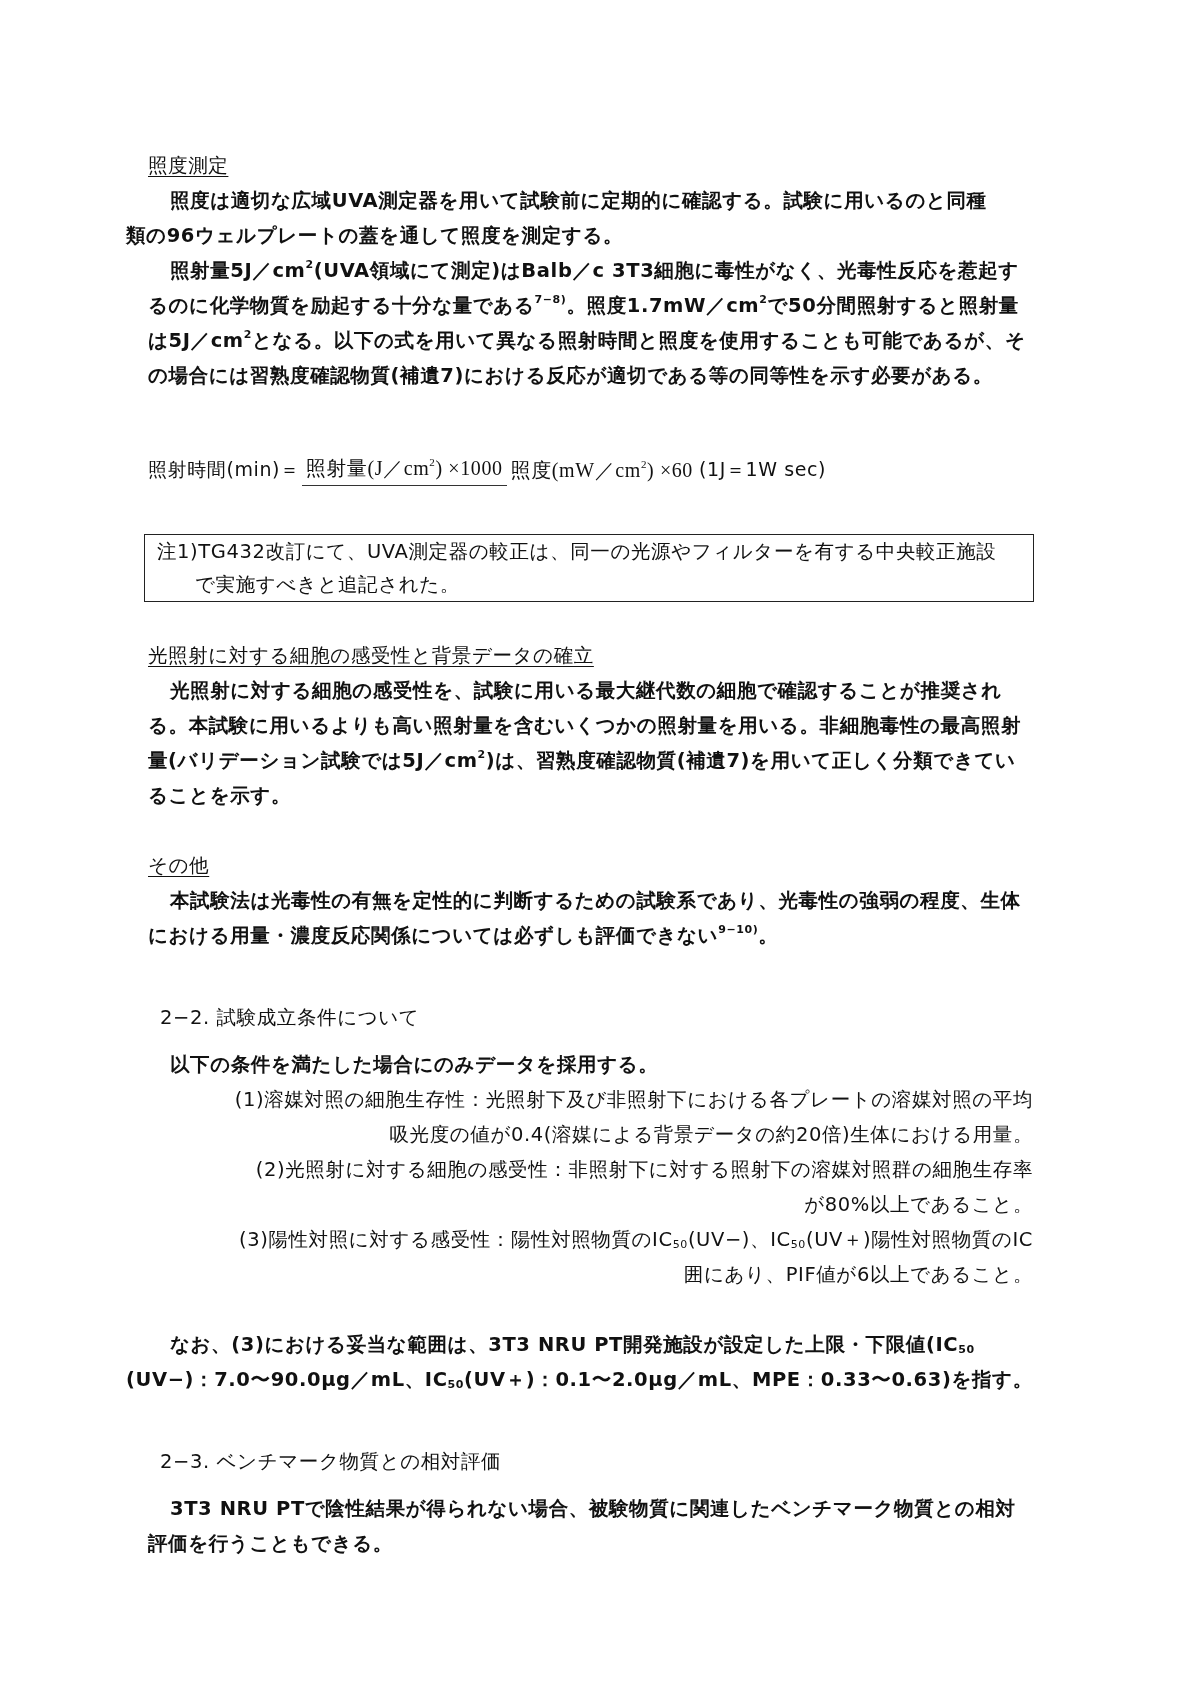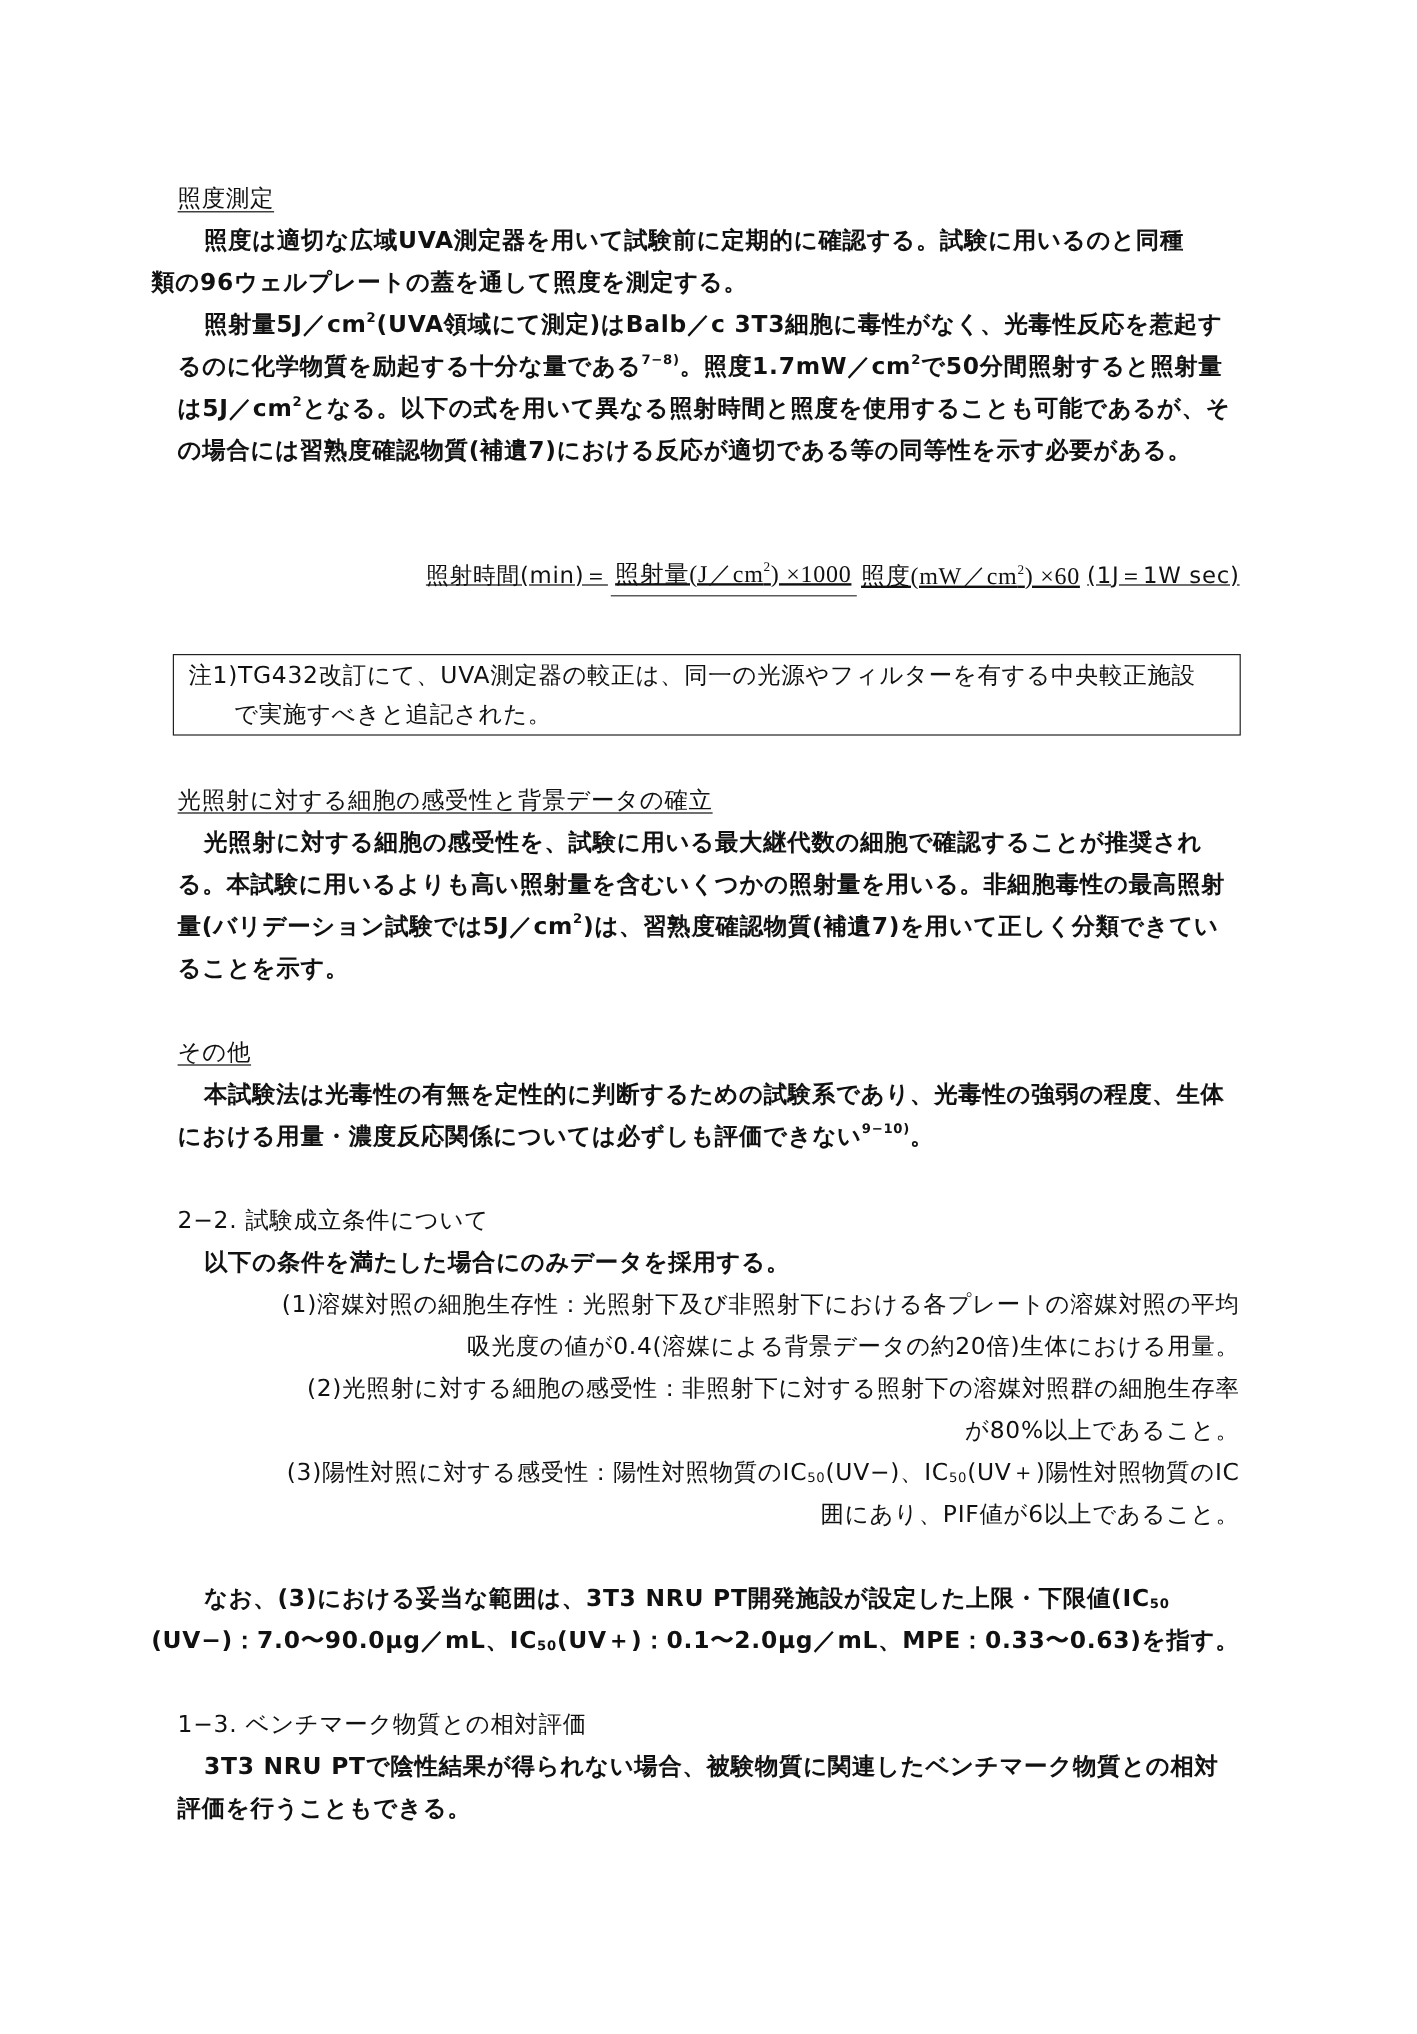--- a/index.html
+++ b/index.html
@@ -6,30 +6,29 @@
   body {
     width: 1181px; height: 1695px; position: relative; overflow: hidden;
     font-family: "DejaVu Sans", "Liberation Sans", sans-serif;
     color: #111111;
   }
   .page {
     position: absolute; left: 148px; top: 148px; width: 885px;
     font-size: 19.5px; line-height: 35px; letter-spacing: 0.6px;
   }
   .heading-u { text-decoration: underline; text-underline-offset: 4px; margin: 0; }
-  .heading { margin: 0; }
+  .heading { margin: 12px; }
   .para { margin: 0; text-indent: 22px; font-weight: bold; }
   .blank { height: 35px; }
   sup { font-size: 11px; line-height: 0; vertical-align: 9px; }
   sub { font-size: 11px; line-height: 0; vertical-align: -2px; }
   .formula-wrap {
-    display: flex; align-items: center; justify-content: flex-end;
-    margin-top: 52px; margin-bottom: 30px; height: 70px;
+    display: flex; align-items: center; justify-content: flex-start;
+    margin-top: 41px; margin-bottom: 30px; height: 70px;
     font-size: 19px;
-    text-decoration: underline;
   }
   .frac { display: inline-flex; flex-direction: row; align-items: center; margin: 0 2px; font-family: "Liberation Serif", "DejaVu Serif", serif; font-size: 20px; }
   .frac .num { padding: 0 4px 2px 4px; border-bottom: 1.5px solid #333; line-height: 30px; }
   .frac .den { padding: 2px 4px 0 4px; line-height: 30px; }
   .note-box {
     border: 1.5px solid #222; padding: 0 8px 0 12px; margin-left: -4px; width: 868px;
     line-height: 33px; margin-bottom: 36px;
   }
   .note-box .line2 { padding-left: 38px; }
   .list-item { margin: 0; padding-left: 22px; text-align: right; }
@@ -80,16 +79,16 @@
     <span class="cont">が80%以上であること。</span>
   </p>
   <p class="list-item">
     <span><span>(3)陽性対照に対する感受性：陽性対照物質のIC</span><sub>50</sub><span>(UV−)、IC</span><sub>50</sub><span>(UV＋)陽性対照物質のIC</span></span>
     <span class="cont">囲にあり、PIF値が6以上であること。</span>
   </p>
   <div class="blank"></div>
   <p class="para"><span>なお、(3)における妥当な範囲は、3T3 NRU PT開発施設が設定した上限・下限値(IC</span><sub>50</sub><br><span style="margin-left:-22px">(UV−)：7.0〜90.0μg／mL、IC</span><sub>50</sub><span>(UV＋)：0.1〜2.0μg／mL、MPE：0.33〜0.63)を指す。</span></p>
   <div class="blank"></div>
 
-  <p class="heading">1−3. ベンチマーク物質との相対評価</p>
+  <p class="heading">2−3. ベンチマーク物質との相対評価</p>
   <p class="para"><span>3T3 NRU PTで陰性結果が得られない場合、被験物質に関連したベンチマーク物質との相対</span><span>評価を行うこともできる。</span></p>
 
 </div>
 
 </body></html>

